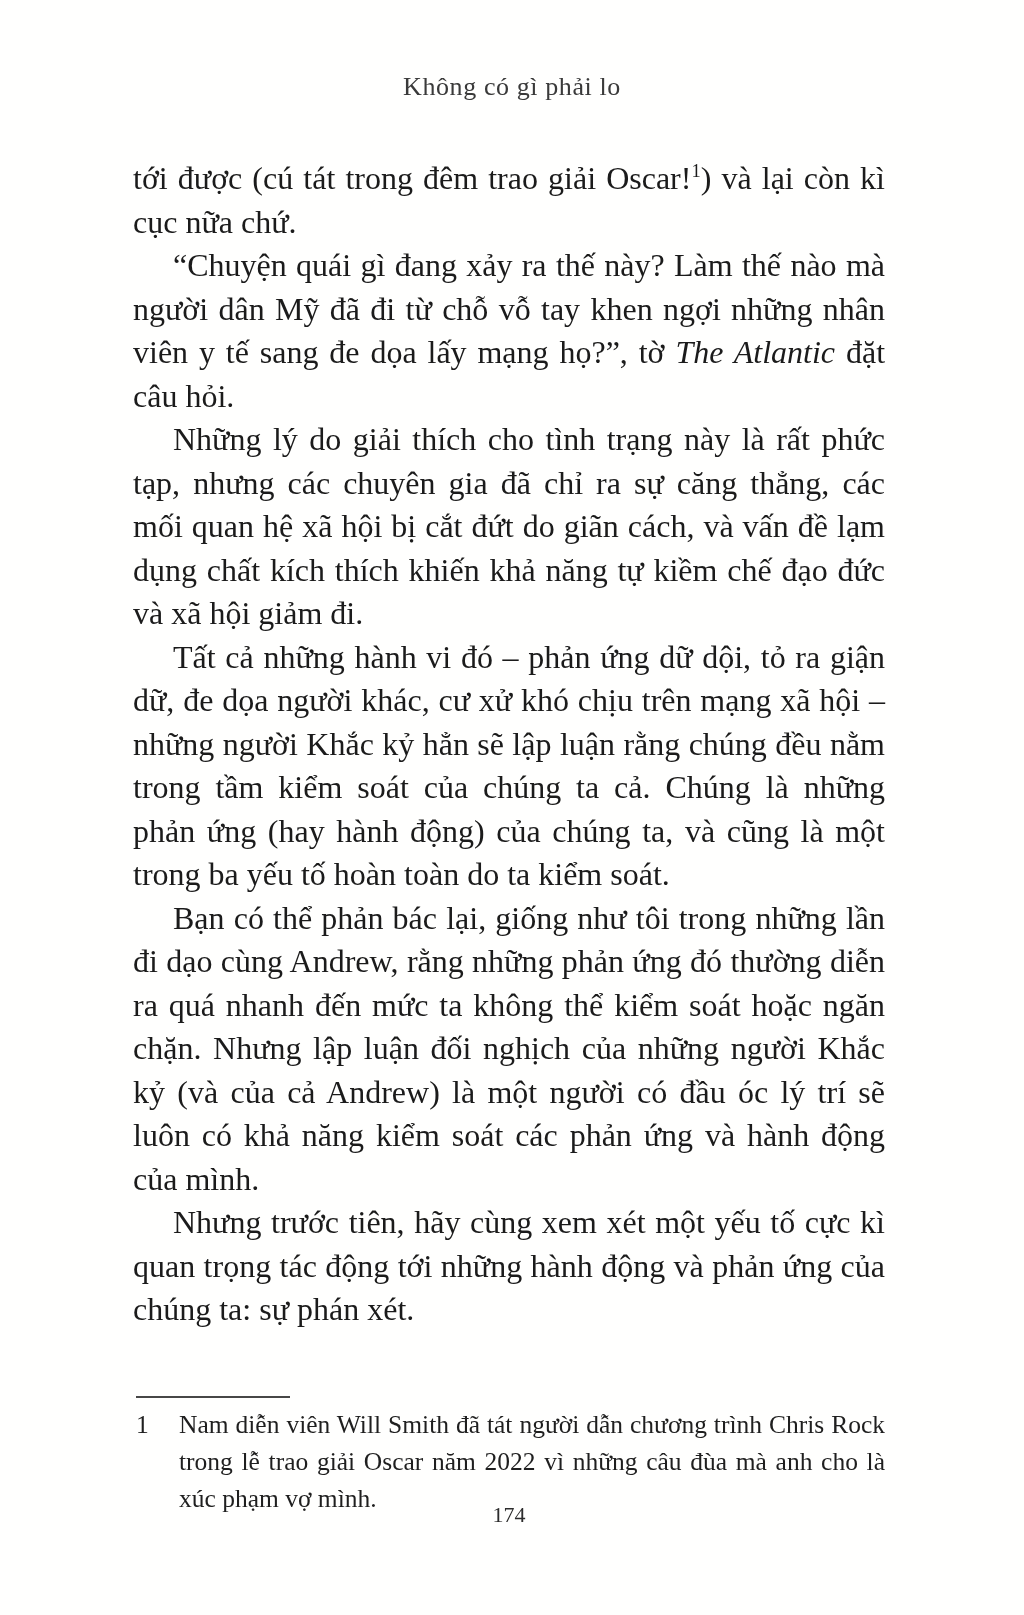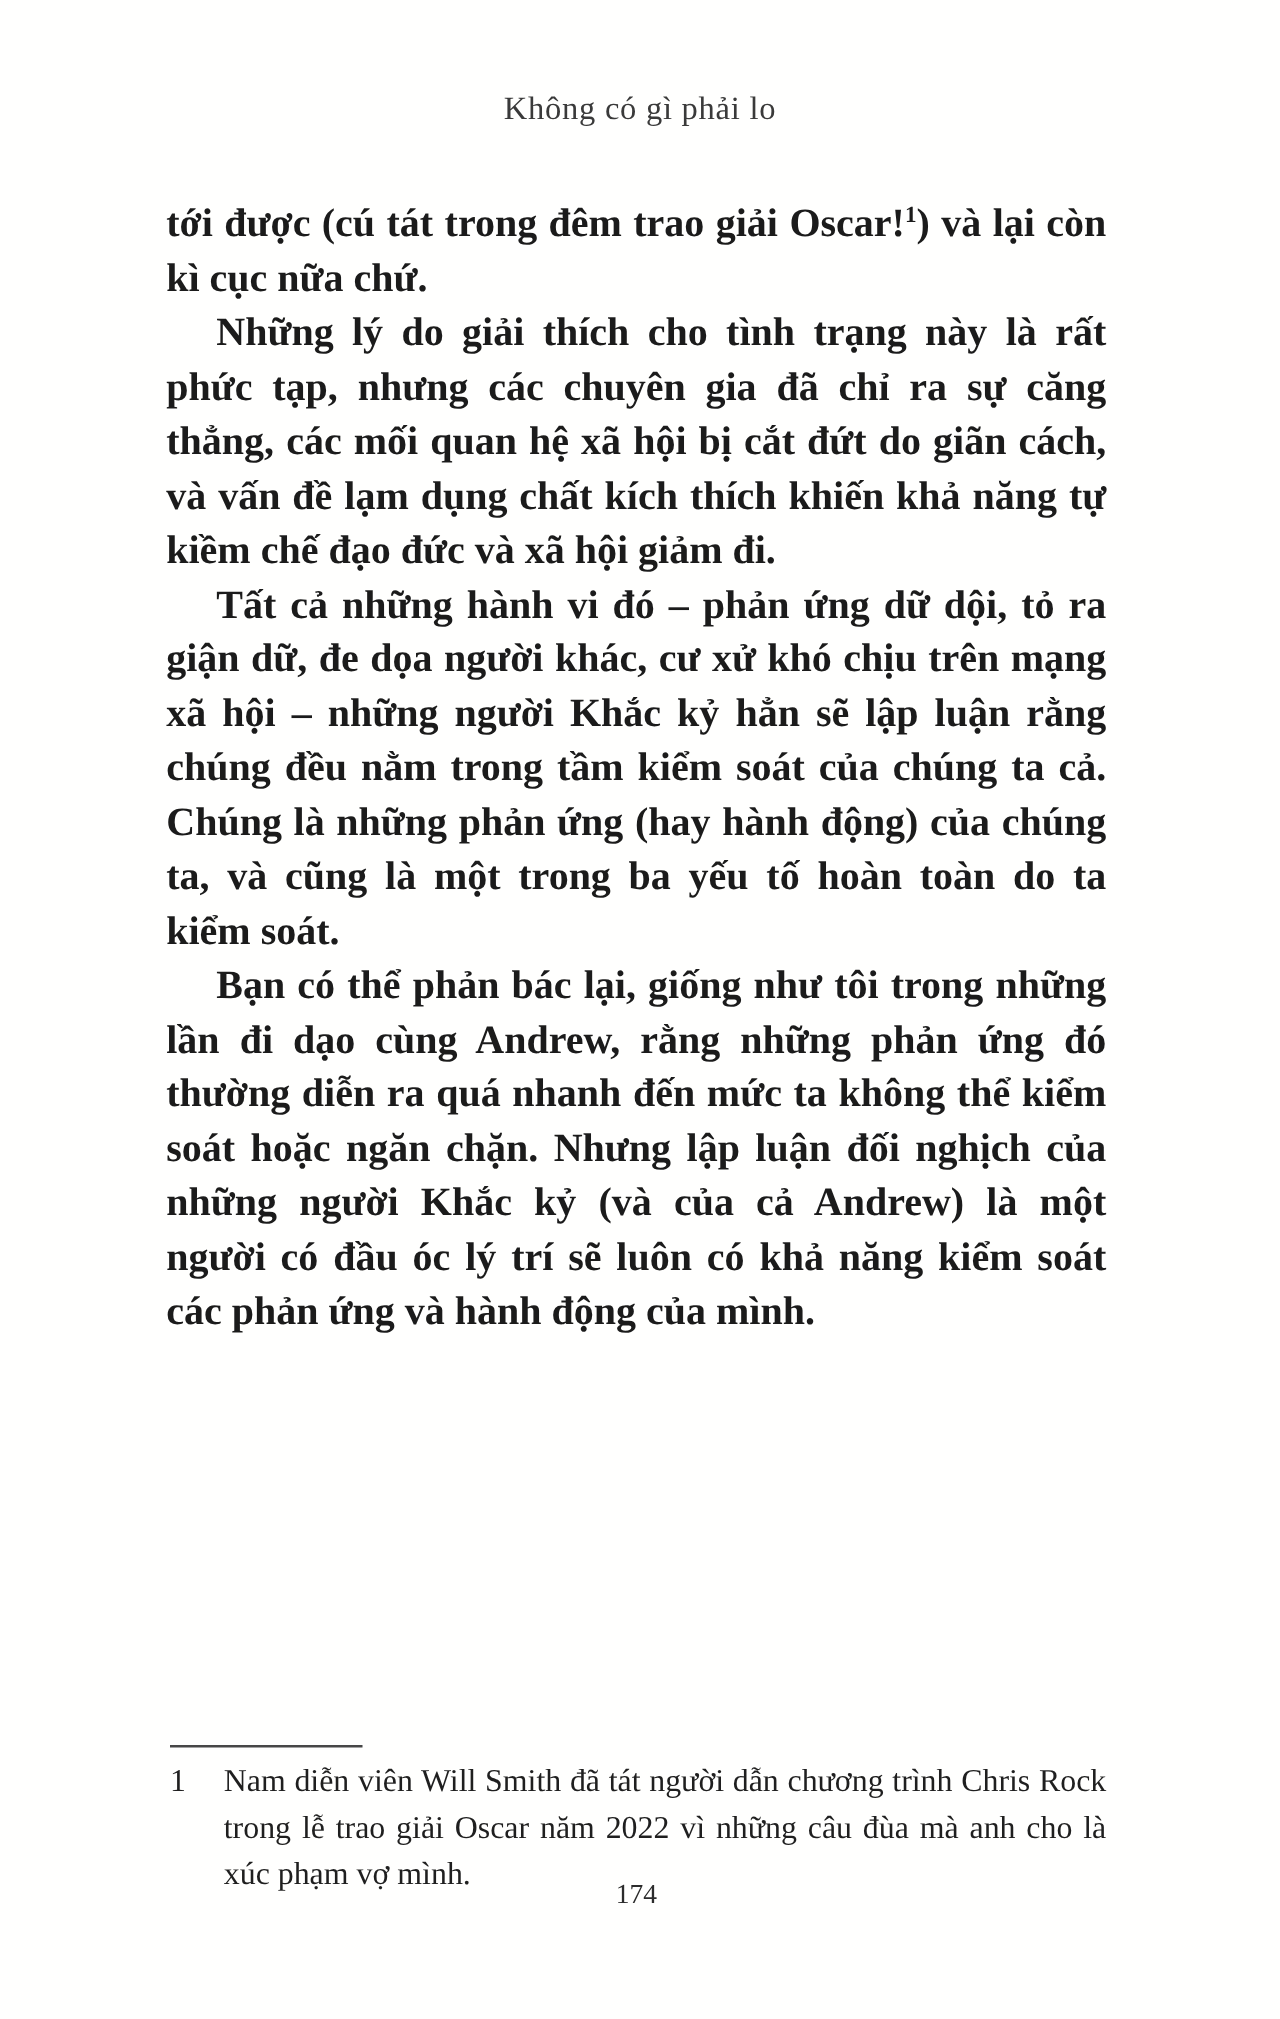--- a/index.html
+++ b/index.html
@@ -33,21 +33,20 @@
     top: 157px;
     width: 752px;
     font-size: 32px;
     line-height: 43.5px;
     text-align: justify;
     color: #1b1b1b;
   }
   .body-text p {
     margin: 0;
     padding: 0;
-    font-weight: bold;
   }
   .body-text p.indent {
     text-indent: 40px;
   }
   .body-text sup {
     font-size: 0.58em;
     line-height: 0;
     vertical-align: super;
   }
   .body-text i {
@@ -91,23 +90,25 @@
 </style>
 </head>
 <body>
 
 <div class="page">
 
   <div class="running-head">Không có gì phải lo</div>
 
   <div class="body-text">
       <p class=""><span>tới được (cú tát trong đêm trao giải Oscar!</span><sup>1</sup><span>) và lại còn kì cục nữa chứ.</span></p>
+      <p class="indent"><span>“Chuyện quái gì đang xảy ra thế này? Làm thế nào mà người dân Mỹ đã đi từ chỗ vỗ tay khen ngợi những nhân viên y tế sang đe dọa lấy mạng họ?”, tờ </span><i>The Atlantic</i><span> đặt câu hỏi.</span></p>
       <p class="indent"><span>Những lý do giải thích cho tình trạng này là rất phức tạp, nhưng các chuyên gia đã chỉ ra sự căng thẳng, các mối quan hệ xã hội bị cắt đứt do giãn cách, và vấn đề lạm dụng chất kích thích khiến khả năng tự kiềm chế đạo đức và xã hội giảm đi.</span></p>
       <p class="indent"><span>Tất cả những hành vi đó – phản ứng dữ dội, tỏ ra giận dữ, đe dọa người khác, cư xử khó chịu trên mạng xã hội – những người Khắc kỷ hẳn sẽ lập luận rằng chúng đều nằm trong tầm kiểm soát của chúng ta cả. Chúng là những phản ứng (hay hành động) của chúng ta, và cũng là một trong ba yếu tố hoàn toàn do ta kiểm soát.</span></p>
       <p class="indent"><span>Bạn có thể phản bác lại, giống như tôi trong những lần đi dạo cùng Andrew, rằng những phản ứng đó thường diễn ra quá nhanh đến mức ta không thể kiểm soát hoặc ngăn chặn. Nhưng lập luận đối nghịch của những người Khắc kỷ (và của cả Andrew) là một người có đầu óc lý trí sẽ luôn có khả năng kiểm soát các phản ứng và hành động của mình.</span></p>
+      <p class="indent"><span>Nhưng trước tiên, hãy cùng xem xét một yếu tố cực kì quan trọng tác động tới những hành động và phản ứng của chúng ta: sự phán xét.</span></p>
     </div>
 
   <div class="footnote-separator"></div>
 
   <div class="footnote">
     <span class="fn-marker">1</span>
     <div class="fn-text">Nam diễn viên Will Smith đã tát người dẫn chương trình Chris Rock trong lễ trao giải Oscar năm 2022 vì những câu đùa mà anh cho là xúc phạm vợ mình.</div>
   </div>
 
   <div class="page-number">174</div>

